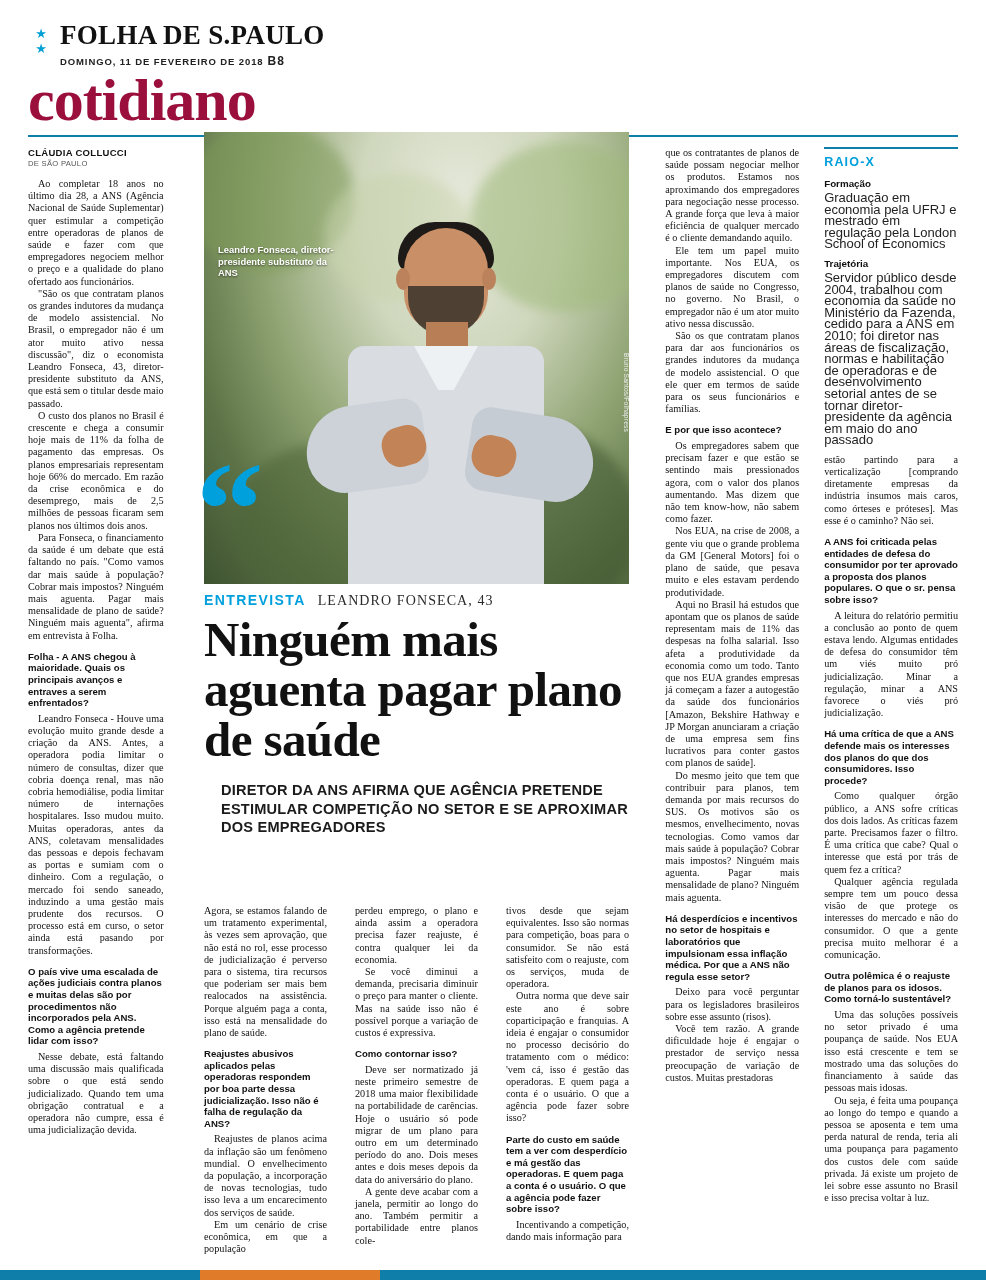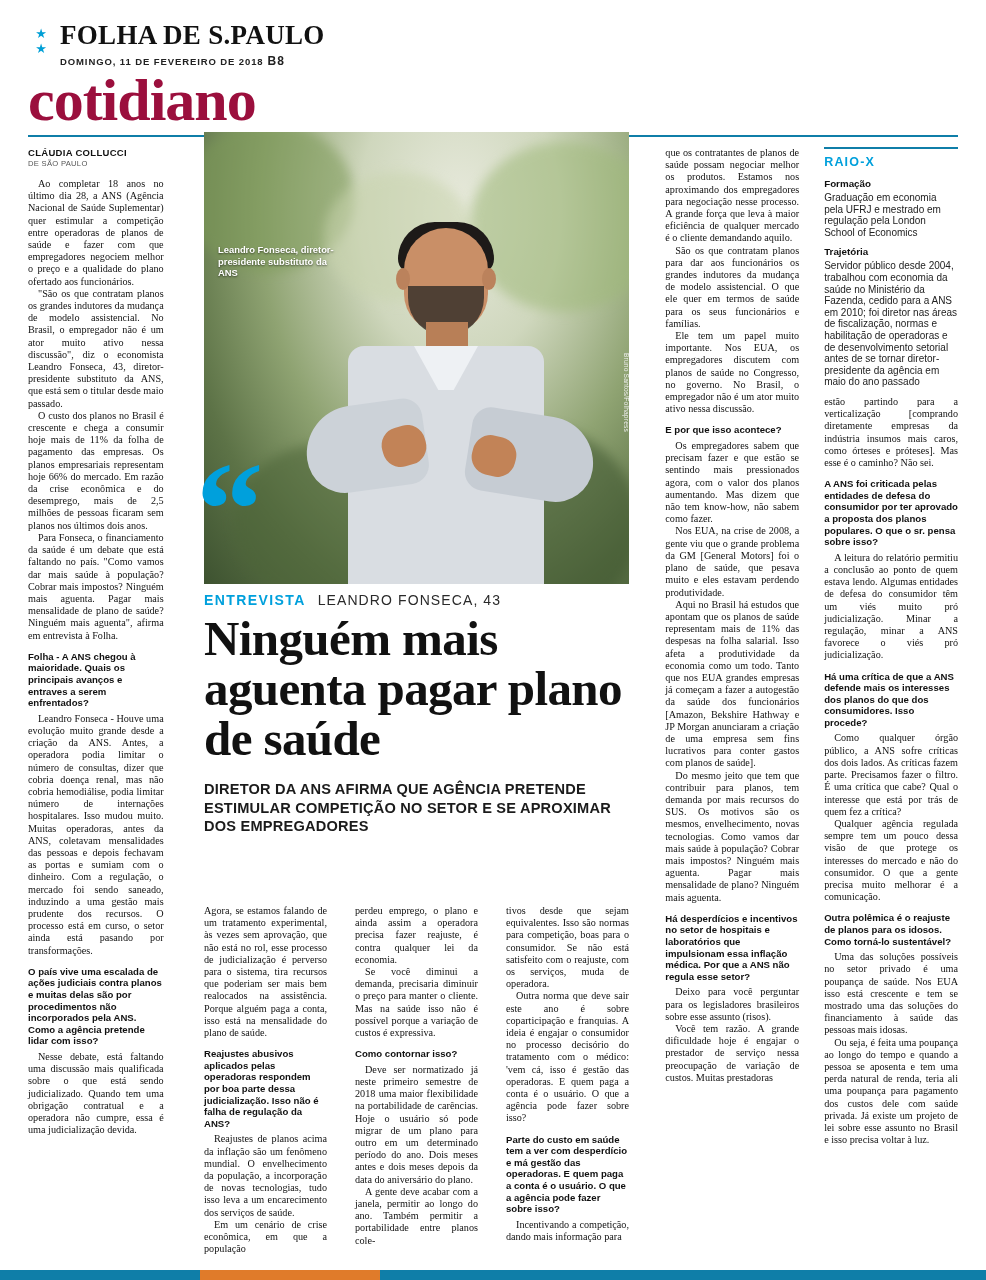--- a/index.html
+++ b/index.html
@@ -168,32 +168,32 @@
   
   .headline-block {
     position:absolute; left: 204px; top: 592px; width: 425px;
   }
   .ent-line { display:flex; align-items:baseline; gap: 12px; margin-bottom: 6px; }
   .ent-kicker {
     font-family:"Liberation Sans", sans-serif; font-weight:bold;
     color:#00a0dc; font-size: 14px; letter-spacing: 1.4px;
   }
   .ent-name {
-    font-family:Liberation Sans, sans-serif; font-weight:normal;
+    font-family:Liberation Serif, serif; font-weight:normal;
     color:#2a2a2a; font-size: 14px; letter-spacing: 1.1px;
   }
   .headline {
     font-family:"Liberation Serif", serif; font-weight:bold;
     font-size: 49px; line-height: 50px; letter-spacing: -0.6px; color:#111;
     margin-top: 2px;
   }
   .subhead {
     margin-top: 16px;
     font-family:"Liberation Sans", sans-serif; font-weight:bold;
-    font-size: 14.6px; line-height: 18.5px; letter-spacing: .2px; color:#1b1b1b;
+    font-size: 14.6px; line-height: 18.5px; letter-spacing: .2px; color:#1b1b1b;margin-left:17px;
   }
 
   
   .lower {
     position:absolute; left: 204px; top: 905px; width: 425px;
     display:flex; gap: 28px;
   }
 
   
   .raiox {
@@ -203,21 +203,21 @@
   .raiox-title {
     font-family:"Liberation Sans", sans-serif; font-weight:bold;
     color:#00a0dc; font-size: 12.5px; letter-spacing: 1.2px; margin-bottom: 9px;
   }
   .raiox-h {
     font-family:"Liberation Sans", sans-serif; font-weight:bold;
     font-size: 9.8px; margin: 8px 0 3px 0; color:#111;
   }
   .raiox-p {
     font-family:"Liberation Sans", sans-serif;
-    font-size: 10px; line-height: 11.6px; text-indent:0; text-align:left; color:#222;
+    font-size: 13px; line-height: 11.6px; text-indent:0; text-align:left; color:#222;
   }
 
   
   .bottom-bar {
     position:absolute; left:0; bottom:0; width: 986px; height: 10px;
     display:flex;
   }
   .bb1 { flex: 0 0 200px; background:#0f7ea8; }
   .bb2 { flex: 0 0 180px; background:#e07b2a; }
   .bb3 { flex: 1; background:#0f7ea8; }
@@ -291,22 +291,22 @@
       <p class="q">O país vive uma escalada de ações judiciais contra planos e muitas delas são por procedimentos não incorporados pela ANS. Como a agência pretende lidar com isso?</p>
       <p>Nesse debate, está faltando uma discussão mais qualificada sobre o que está sendo judicializado. Quando tem uma obrigação contratual e a operadora não cumpre, essa é uma judicialização devida.</p>
     </div>
 
     <div class="col col-2"></div>
     <div class="col col-3"></div>
     <div class="col col-4"></div>
 
     <div class="col col-5">
       <p class="first">que os contratantes de planos de saúde possam negociar melhor os produtos. Estamos nos aproximando dos empregadores para negociação nesse processo. A grande força que leva à maior eficiência de qualquer mercado é o cliente demandando aquilo.</p>
+      <p>Ele tem um papel muito importante. Nos EUA, os empregadores discutem com planos de saúde no Congresso, no governo. No Brasil, o empregador não é um ator muito ativo nessa discussão.</p>
       <p>São os que contratam planos para dar aos funcionários os grandes indutores da mudança de modelo assistencial. O que ele quer em termos de saúde para os seus funcionários e famílias.</p>
-      <p>Ele tem um papel muito importante. Nos EUA, os empregadores discutem com planos de saúde no Congresso, no governo. No Brasil, o empregador não é um ator muito ativo nessa discussão.</p>
       <p class="q">E por que isso acontece?</p>
       <p>Os empregadores sabem que precisam fazer e que estão se sentindo mais pressionados agora, com o valor dos planos aumentando. Mas dizem que não tem know-how, não sabem como fazer.</p>
       <p>Nos EUA, na crise de 2008, a gente viu que o grande problema da GM [General Motors] foi o plano de saúde, que pesava muito e eles estavam perdendo produtividade.</p>
       <p>Aqui no Brasil há estudos que apontam que os planos de saúde representam mais de 11% das despesas na folha salarial. Isso afeta a produtividade da economia como um todo. Tanto que nos EUA grandes empresas já começam a fazer a autogestão da saúde dos funcionários [Amazon, Bekshire Hathway e JP Morgan anunciaram a criação de uma empresa sem fins lucrativos para conter gastos com planos de saúde].</p>
       <p>Do mesmo jeito que tem que contribuir para planos, tem demanda por mais recursos do SUS. Os motivos são os mesmos, envelhecimento, novas tecnologias. Como vamos dar mais saúde à população? Cobrar mais impostos? Ninguém mais aguenta. Pagar mais mensalidade de plano? Ninguém mais aguenta.</p>
       <p class="q">Há desperdícios e incentivos no setor de hospitais e laboratórios que impulsionam essa inflação médica. Por que a ANS não regula esse setor?</p>
       <p>Deixo para você perguntar para os legisladores brasileiros sobre esse assunto (risos).</p>
       <p>Você tem razão. A grande dificuldade hoje é engajar o prestador de serviço nessa preocupação de variação de custos. Muitas prestadoras</p>
     </div>
 

